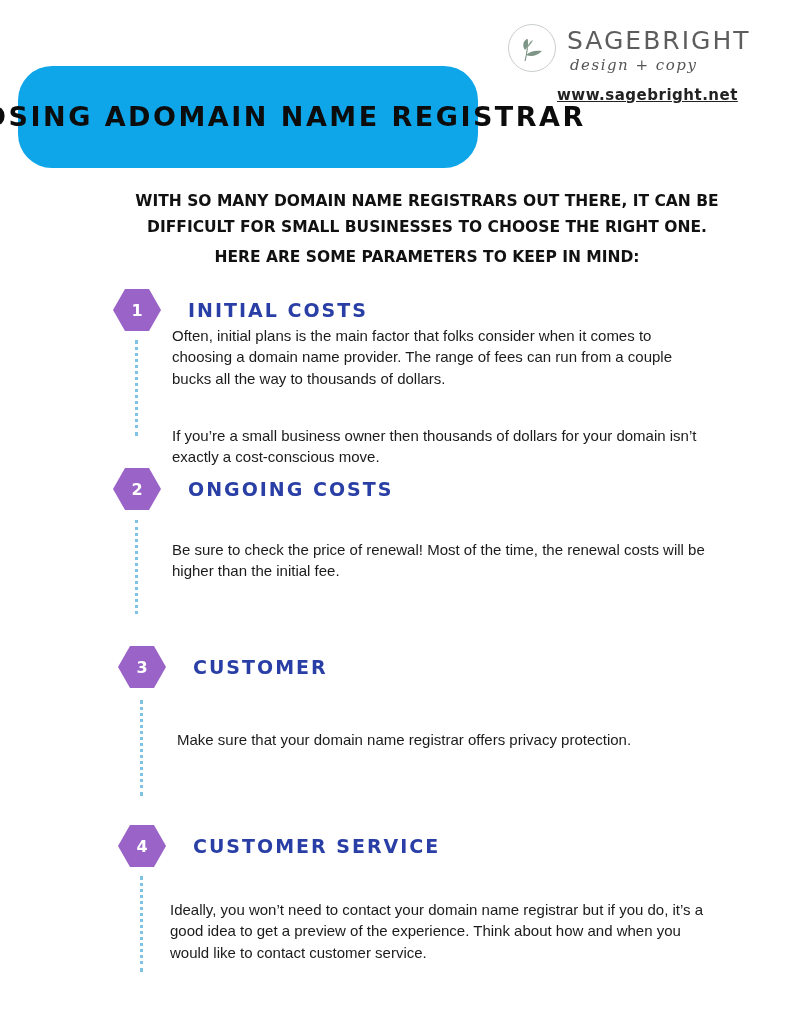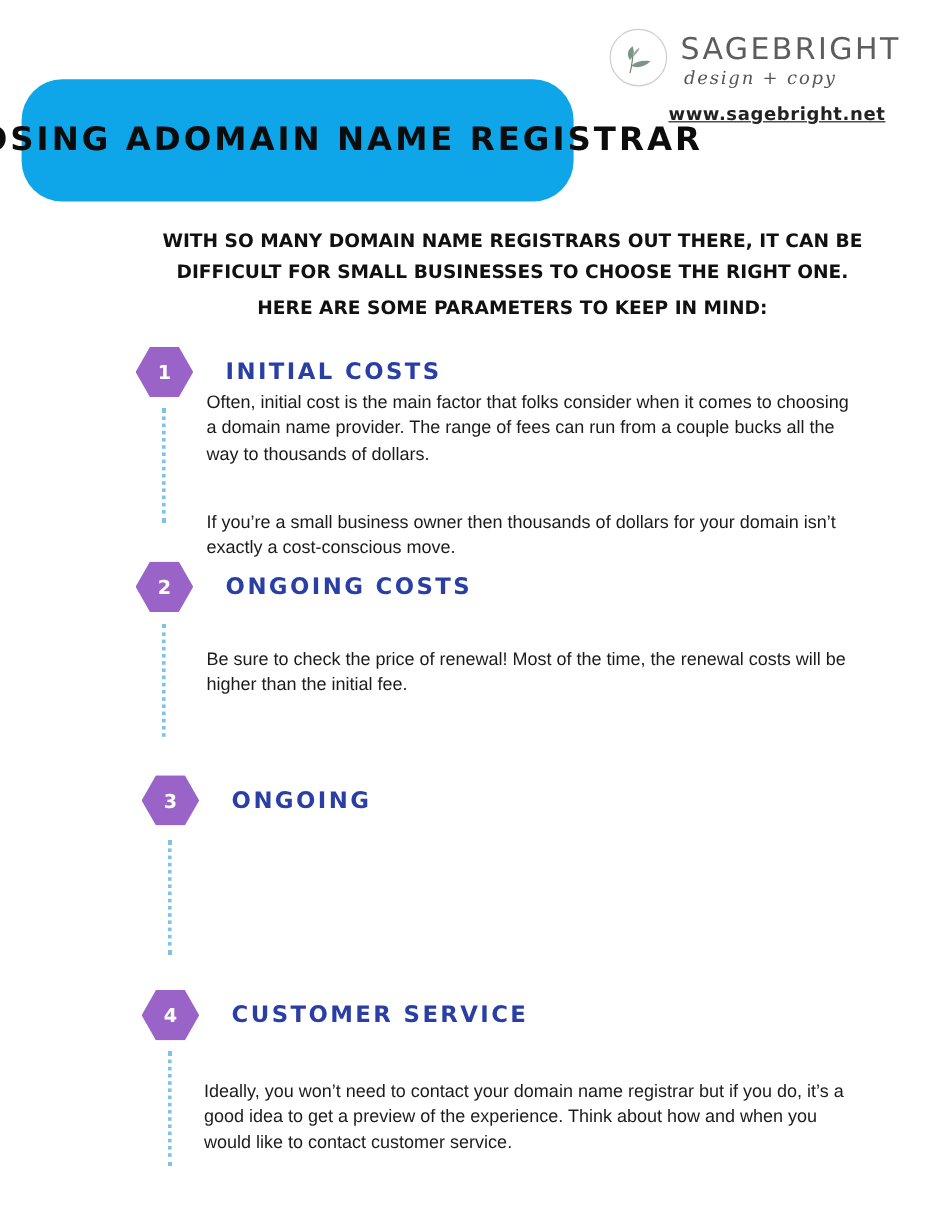--- a/index.html
+++ b/index.html
@@ -91,39 +91,40 @@
   <div>WITH SO MANY DOMAIN NAME REGISTRARS OUT THERE, IT CAN BE</div>
   <div>DIFFICULT FOR SMALL BUSINESSES TO CHOOSE THE RIGHT ONE.</div>
 </div>
 <div class="intro intro2">HERE ARE SOME PARAMETERS TO KEEP IN MIND:</div>
 
 <div class="section">
   <div class="hex" style="left:113px; top:289px;">1</div>
   <div class="dots" style="left:135px; top:340px; height:96px;"></div>
   <div class="sec-title" style="left:188px; top:299px;">INITIAL COSTS</div>
   <div class="sec-body" style="left:172px; top:325px; width:540px;">
-    <p>Often, initial cost is the main factor that folks consider when it comes to choosing a domain name provider. The range of fees can run from a couple bucks all the way to thousands of dollars.</p>
+    <p>Often, initial plans is the main factor that folks consider when it comes to choosing a domain name provider. The range of fees can run from a couple bucks all the way to thousands of dollars.</p>
     <p>If you’re a small business owner then thousands of dollars for your domain isn’t exactly a cost-conscious move.</p>
   </div>
 </div>
 
 <div class="section">
   <div class="hex" style="left:113px; top:468px;">2</div>
   <div class="dots" style="left:135px; top:520px; height:94px;"></div>
   <div class="sec-title" style="left:188px; top:478px;">ONGOING COSTS</div>
   <div class="sec-body" style="left:172px; top:503px; width:540px;">
     <p>Be sure to check the price of renewal! Most of the time, the renewal costs will be higher than the initial fee.</p>
   </div>
 </div>
 
 <div class="section">
   <div class="hex" style="left:118px; top:646px;">3</div>
   <div class="dots" style="left:140px; top:700px; height:96px;"></div>
-  <div class="sec-title" style="left:193px; top:656px;">ONGOING</div>
+  <div class="sec-title" style="left:193px; top:656px;">CUSTOMER</div>
   <div class="sec-body" style="left:177px; top:693px; width:520px;">
+    <p>Make sure that your domain name registrar offers privacy protection.</p>
   </div>
 </div>
 
 <div class="section">
   <div class="hex" style="left:118px; top:825px;">4</div>
   <div class="dots" style="left:140px; top:876px; height:96px;"></div>
   <div class="sec-title" style="left:193px; top:835px;">CUSTOMER SERVICE</div>
   <div class="sec-body" style="left:170px; top:863px; width:548px;">
     <p>Ideally, you won’t need to contact your domain name registrar but if you do, it’s a good idea to get a preview of the experience. Think about how and when you would like to contact customer service.</p>
   </div>

